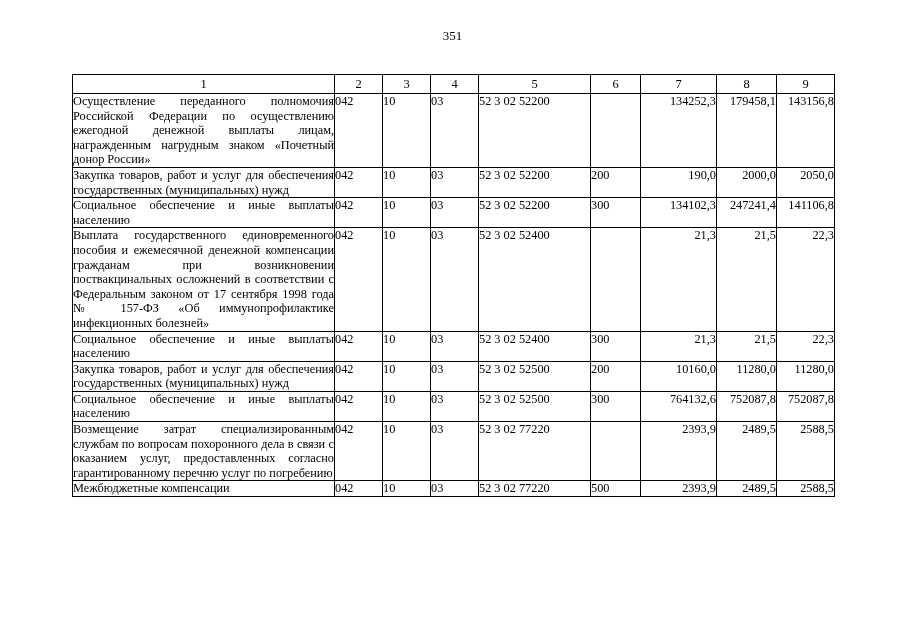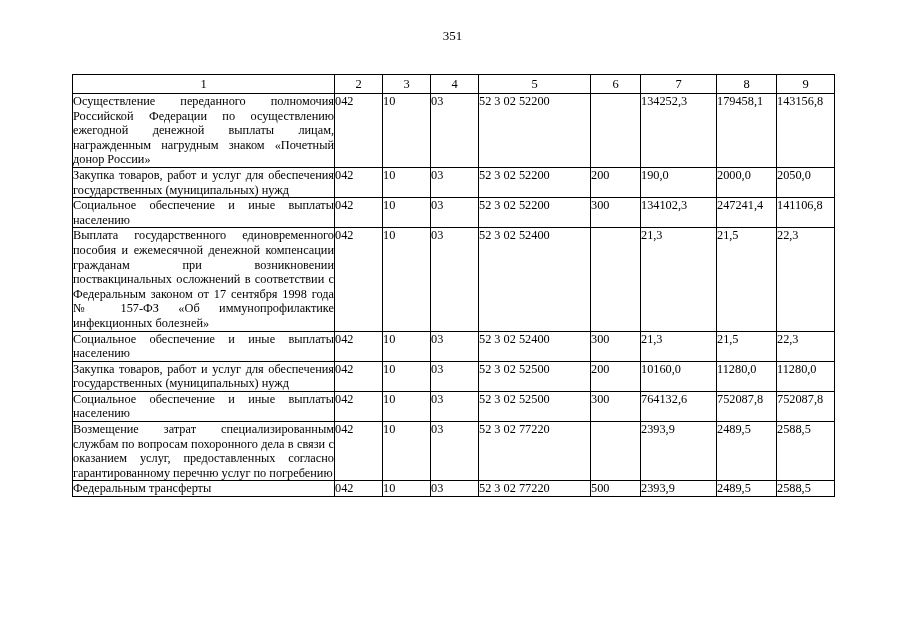--- a/index.html
+++ b/index.html
@@ -71,21 +71,21 @@
     padding: 1px 4px 1px 6px;
     line-height: 14.6px;
     hyphens: manual;
   }
   td.center {
     text-align: left;
     padding: 1px 2px;
     line-height: 14.6px;
   }
   td.num {
-    text-align: left;
+    text-align: right;
     padding: 1px 8px 1px 2px;
     line-height: 14.6px;
   }
   
   td.valign-bottom {
     vertical-align: bottom;
   }
 </style>
 </head>
 <body>
@@ -213,21 +213,21 @@
           <td class="center valign-bottom">10</td>
           <td class="center valign-bottom">03</td>
           <td class="center valign-bottom">52 3 02 77220</td>
           <td class="center valign-bottom"></td>
           <td class="num valign-bottom">2393,9</td>
           <td class="num valign-bottom">2489,5</td>
           <td class="num valign-bottom">2588,5</td>
         </tr>
 
         <tr>
-          <td class="name">Федеральным трансферты</td>
+          <td class="name">Межбюджетные компенсации</td>
           <td class="center valign-bottom">042</td>
           <td class="center valign-bottom">10</td>
           <td class="center valign-bottom">03</td>
           <td class="center valign-bottom">52 3 02 77220</td>
           <td class="center valign-bottom">500</td>
           <td class="num valign-bottom">2393,9</td>
           <td class="num valign-bottom">2489,5</td>
           <td class="num valign-bottom">2588,5</td>
         </tr>
 

